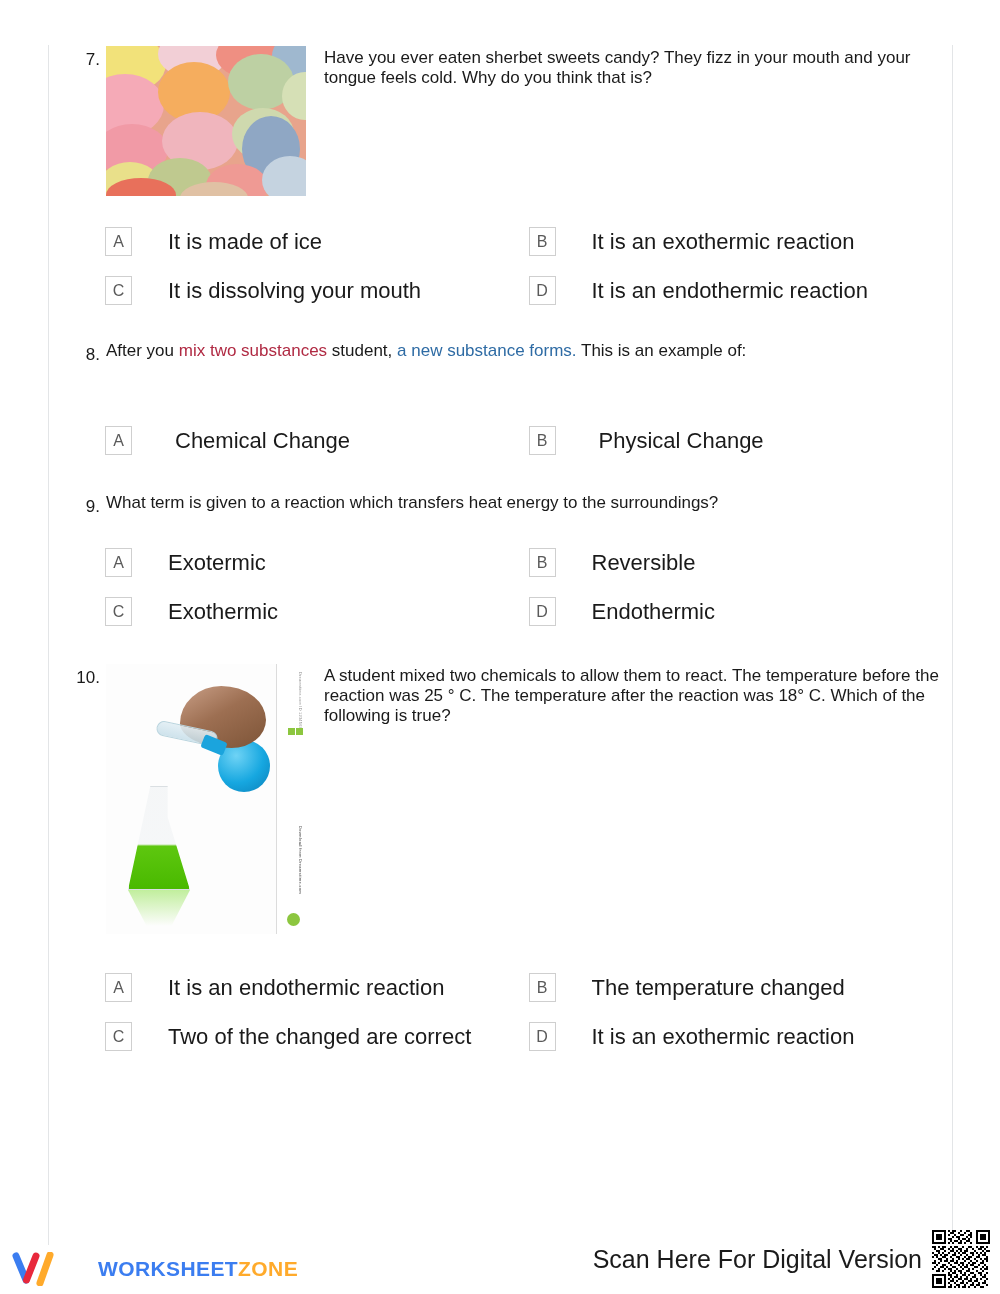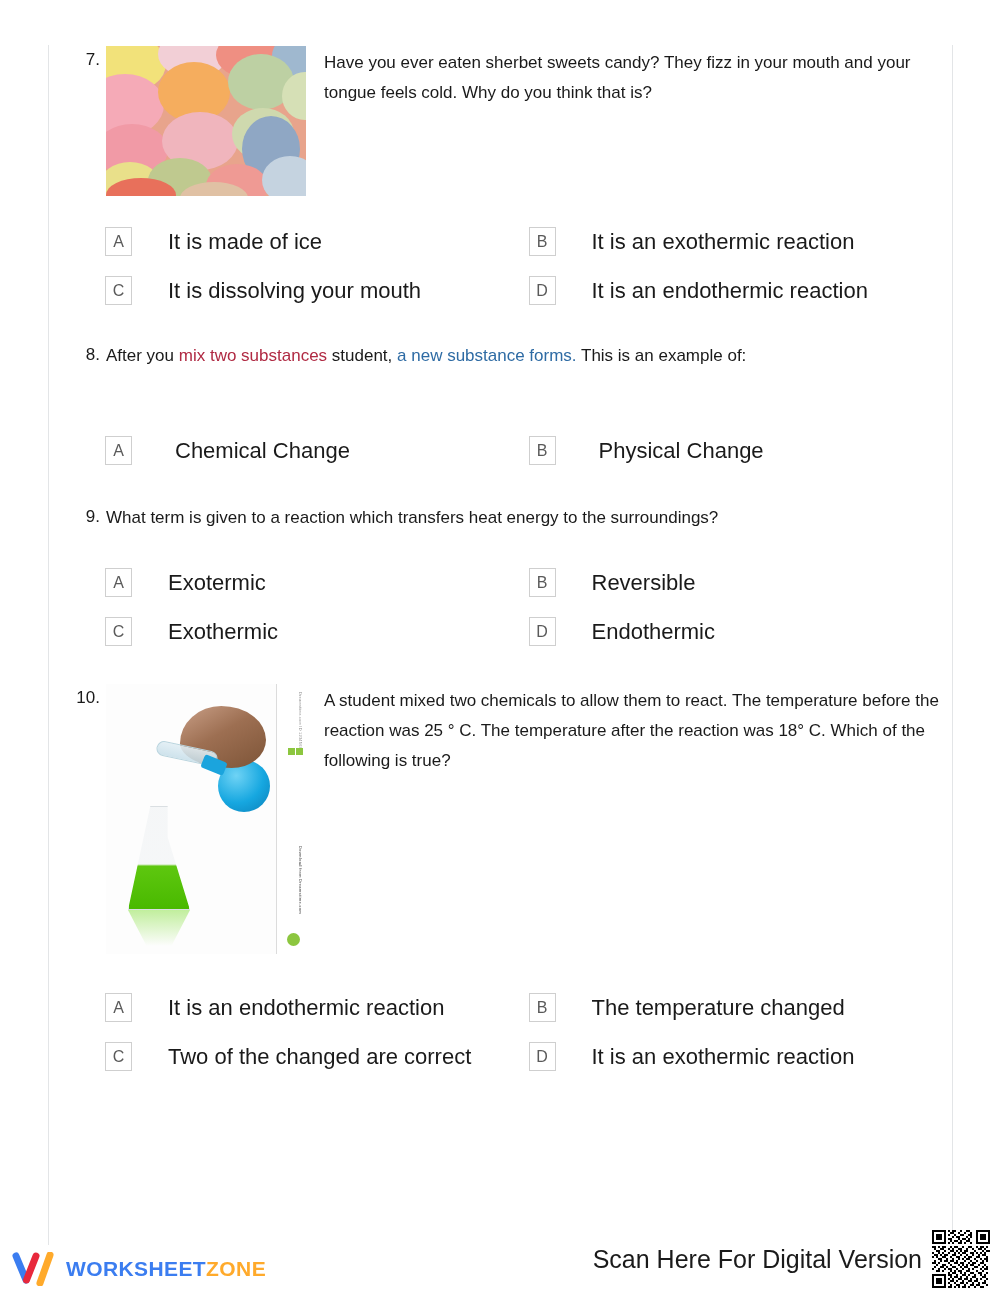--- a/index.html
+++ b/index.html
@@ -45,21 +45,21 @@
     left: 0; top: 0;
     width: 52px;
     text-align: right;
     font-size: 17px;
     line-height: 28px;
     color: #1a1a1a;
   }
   .q-body { flex: 1; }
   .q-text {
     font-size: 17px;
-    line-height: 30px;
+    line-height: 20px;
     color: #1a1a1a;
   }
   .q-with-image {
     display: flex;
     align-items: flex-start;
     gap: 18px;
   }
   .q-with-image .q-text { padding-top: 2px; }
 
   .hl-red  { color: #b02a43; }
@@ -221,21 +221,21 @@
   }
   .logo-mark {
     width: 44px; height: 34px;
     position: relative;
   }
   .logo-text {
     font-size: 21px;
     font-weight: bold;
     letter-spacing: .4px;
   }
-  .lt-blue   { color: #3b7df0; }
+  .lt-blue   { color: #3b7df0; margin-left: 32px; }
   .lt-orange { color: #ffaa2b; }
   .footer-right {
     position: absolute;
     right: 10px; bottom: 6px;
     display: flex;
     align-items: center;
     gap: 10px;
   }
   .scan-text {
     font-size: 25px;

